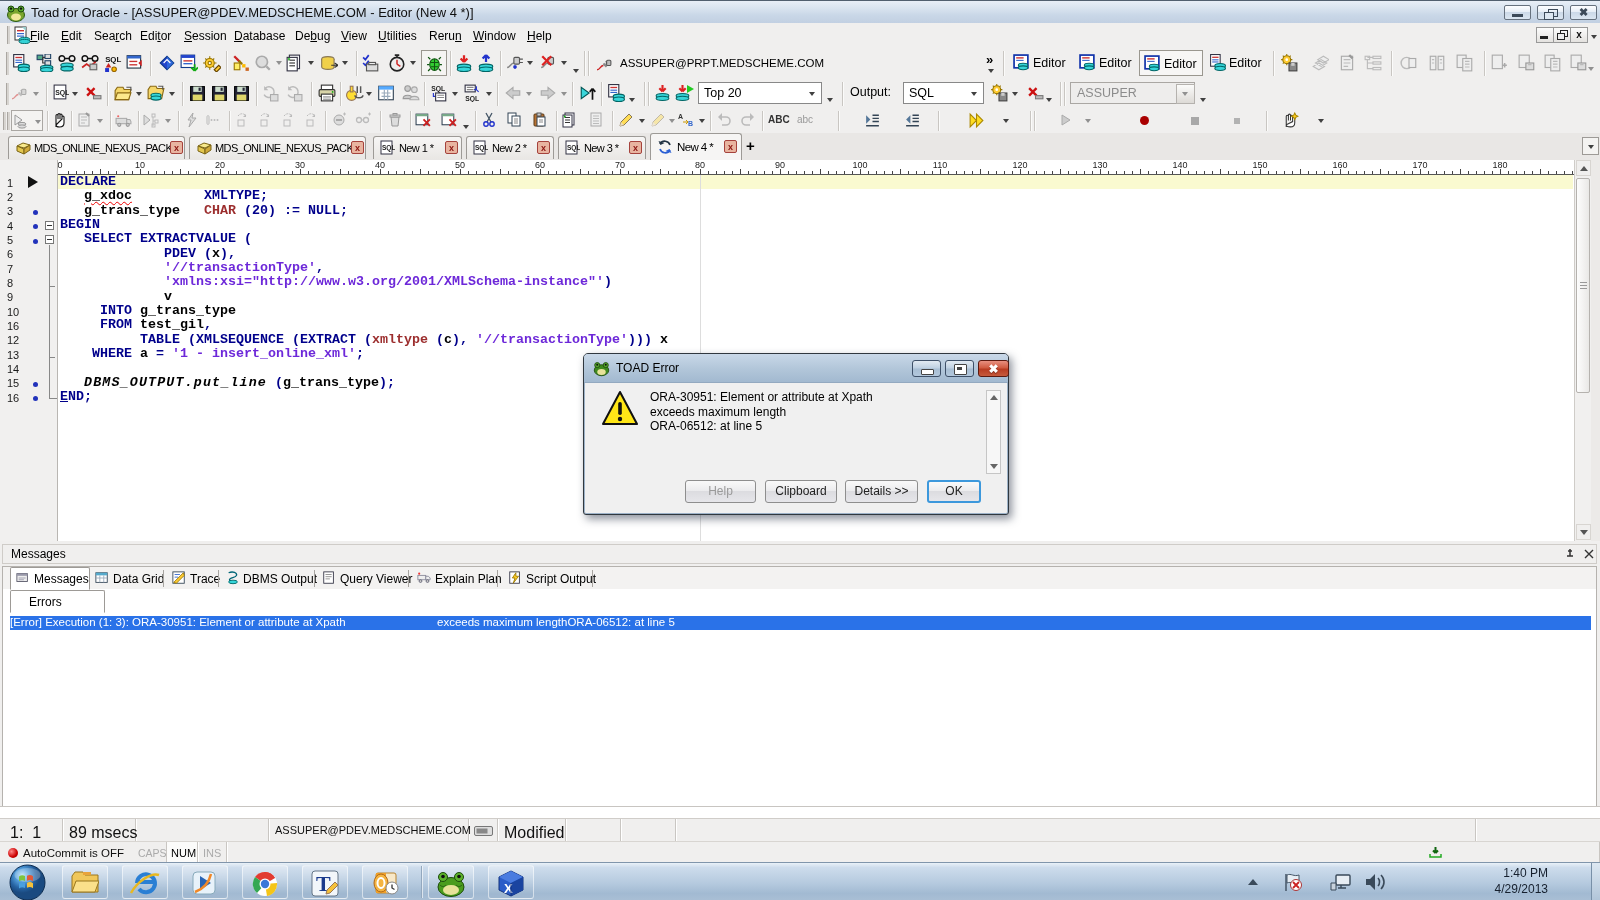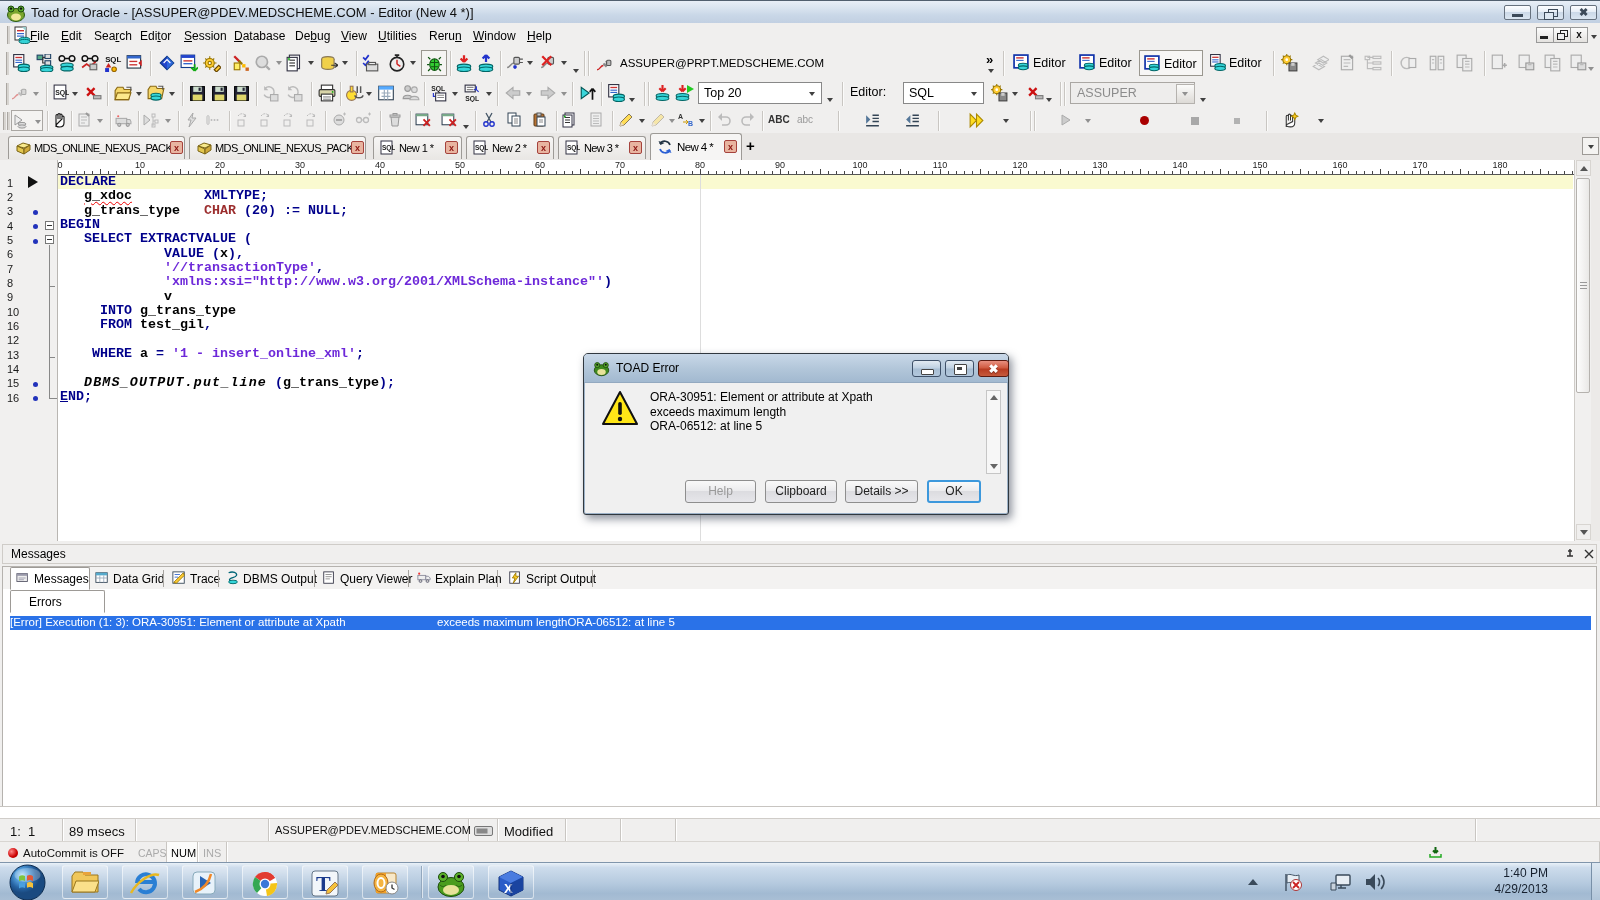--- a/index.html
+++ b/index.html
@@ -47,21 +47,21 @@
 .arr{position:absolute;width:0;height:0}
 
 #msgs{left:0;top:541px;width:1600px;height:277px;background:#f0efee}
 #msghdr{position:absolute;left:2px;top:3px;width:1595px;height:20px;background:#f0efee;border:1px solid #cfccc8;font-size:12px;color:#000;box-sizing:border-box}
 .mtab{position:absolute;font-size:12px;color:#000;white-space:nowrap}
 #errrow{position:absolute;left:10px;top:75px;width:1581px;height:14px;background:#2a72e8;color:#fff;font-size:11.5px;white-space:pre}
 
 #stat1{left:0;top:818px;width:1600px;height:23px;background:#f0efee;border-top:1px solid #d0cdc9}
 #stat2{left:0;top:841px;width:1600px;height:21px;background:#f0efee;border-top:1px solid #d8d5d1}
 .scell{position:absolute;top:0;height:100%;border-right:1px solid #c9c6c2;box-shadow:1px 0 0 #fff}
-.stxt{position:absolute;font-size:13px;color:#111;top:5px;white-space:nowrap}
+.stxt{position:absolute;font-size:16px;color:#111;top:5px;white-space:nowrap}
 
 #task{left:0;top:862px;width:1600px;height:38px;background:linear-gradient(#e9f1f8 0%,#cddcec 12%,#b4c9de 55%,#a2bad2 80%,#aabfd5 100%);border-top:1px solid #8095ab}
 .tbtn{position:absolute;top:2px;width:46px;height:34px;border:1px solid rgba(255,255,255,.55);border-radius:3px;background:linear-gradient(rgba(255,255,255,.35),rgba(255,255,255,.08) 50%,rgba(120,150,180,.12));box-sizing:border-box}
 
 #dlg{left:583px;top:353px;width:426px;height:162px;background:#f0f0f0;border:1px solid #30383f;border-radius:5px 5px 3px 3px;box-shadow:0 0 0 1px #9db2c8 inset,3px 4px 9px rgba(30,40,60,.5);box-sizing:border-box}
 #dlgtitle{position:absolute;left:0;top:0;width:100%;height:28px;background:linear-gradient(#c9d8e8,#b3c7da 50%,#a2b9d0);border-radius:4px 4px 0 0;border-bottom:1px solid #93a9c0}
 .dbtn{position:absolute;top:6px;height:17px;border:1px solid #3e5068;border-radius:3px;background:linear-gradient(rgba(255,255,255,.55),rgba(210,225,240,.35) 48%,rgba(150,175,200,.35) 52%,rgba(190,210,230,.45));box-sizing:border-box}
 .pbtn{position:absolute;top:126px;height:23px;border:1px solid #8e8e8e;border-radius:3px;background:linear-gradient(#f9f9f9,#ececee 45%,#dcdce0 50%,#e6e6ea);font-size:12px;color:#222;text-align:center;line-height:21px;box-sizing:border-box}
 </style></head>
 <body>
@@ -729,21 +729,21 @@
       </svg>
   <svg class="ab" style="left:686px;top:5px" width="10" height="10">
         <path d="M1 1v8l7-4z" fill="#2c2"></path>
       </svg>
   <div class="ab" style="left:698px;top:3px;width:124px;height:22px;background:#fff;border:1px solid #888;box-sizing:border-box">
         <span class="ab" style="left:5px;top:3px;font-size:12.5px">Top 20</span>
         <div class="dd" style="left:110px;top:9px"></div>
       </div>
   <div class="dd" style="left:827px;top:19px"></div>
   <div class="sep" style="left:842px;top:3px;height:24px"></div>
-  <div class="ab" style="left:850px;top:6px;font-size:12.5px;color:#000">Editor:</div>
+  <div class="ab" style="left:850px;top:6px;font-size:12.5px;color:#000">Output:</div>
   <div class="ab" style="left:903px;top:3px;width:81px;height:22px;background:#fff;border:1px solid #888;box-sizing:border-box">
         <span class="ab" style="left:5px;top:3px;font-size:12.5px">SQL</span>
         <div class="dd" style="left:67px;top:9px"></div>
       </div>
   <svg class="ab" style="left:990px;top:5px" width="18" height="18">
         <use href="#i-gearsave" width="18" height="18"></use>
       </svg>
   <div class="dd" style="left:1012px;top:13px"></div>
   <svg class="ab" style="left:1027px;top:6px" width="17" height="17">
         <use href="#i-halt" width="17" height="17"></use>
@@ -1007,26 +1007,27 @@
     <div class="ab" style="left:49px;top:126px;width:6px;height:1px;background:#888"></div>
     <div class="ab" style="left:49px;top:197px;width:6px;height:1px;background:#888"></div>
     <div class="ab" style="left:49px;top:238px;width:8px;height:1px;background:#888"></div>
   </div>
   <div id="code">
     <div class="cl" style="top:14px"><span class="k">DECLARE</span></div>
     <div class="cl" style="top:28px">   <span class="wavy">g_xdoc</span>         <span class="k">XMLTYPE;</span></div>
     <div class="cl" style="top:43px">   g_trans_type   <span class="d">CHAR</span> <span class="k">(20) := NULL;</span></div>
     <div class="cl" style="top:57px"><span class="k">BEGIN</span></div>
     <div class="cl" style="top:71px">   <span class="k">SELECT EXTRACTVALUE (</span></div>
-    <div class="cl" style="top:86px">             <span class="k">VALUE (</span>x<span class="k">),</span></div>
+    <div class="cl" style="top:86px">             <span class="k">PDEV (</span>x<span class="k">),</span></div>
     <div class="cl" style="top:100px">             <span class="s">'//transactionType'</span><span class="k">,</span></div>
     <div class="cl" style="top:114px">             <span class="s">'xmlns:xsi="http://www.w3.org/2001/XMLSchema-instance"'</span><span class="k">)</span></div>
     <div class="cl" style="top:129px">             v</div>
     <div class="cl" style="top:143px">     <span class="k">INTO</span> g_trans_type</div>
     <div class="cl" style="top:157px">     <span class="k">FROM</span> test_gil<span class="k">,</span></div>
+    <div class="cl" style="top:172px">          <span class="k">TABLE (XMLSEQUENCE (EXTRACT (</span><span class="d">xmltype</span> <span class="k">(</span>c<span class="k">),</span> <span class="s">'//transactionType'</span><span class="k">)))</span> x</div>
     <div class="cl" style="top:186px">    <span class="k">WHERE</span> a <span class="k">=</span> <span class="s">'1 - insert_online_xml'</span><span class="k">;</span></div>
     <div class="cl" style="top:215px">   <span class="it">DBMS_OUTPUT.put_line</span> <span class="k">(</span>g_trans_type<span class="k">);</span></div>
     <div class="cl" style="top:229px"><span class="k" style="text-decoration:underline">E</span><span class="k">ND;</span></div>
   </div>
   <div class="ab" style="left:1574px;top:0;width:17px;height:381px;background:#f1f0ef;border-left:1px solid #cfccc8;box-sizing:border-box">
     <div class="ab" style="left:1px;top:0;width:15px;height:16px;background:#f0efee;border:1px solid #d8d5d1;box-sizing:border-box">
           <div class="arr" style="left:3px;top:5px;border-left:4px solid transparent;border-right:4px solid transparent;border-bottom:5px solid #555"></div>
         </div>
     <div class="ab" style="left:1px;top:18px;width:14px;height:215px;background:linear-gradient(90deg,#fdfdfd,#e9e8e6);border:1px solid #b5b2ae;border-radius:2px;box-sizing:border-box">
           <div class="ab" style="left:3px;top:103px;width:7px;height:1px;background:#999;box-shadow:0 3px 0 #999,0 6px 0 #999"></div>

